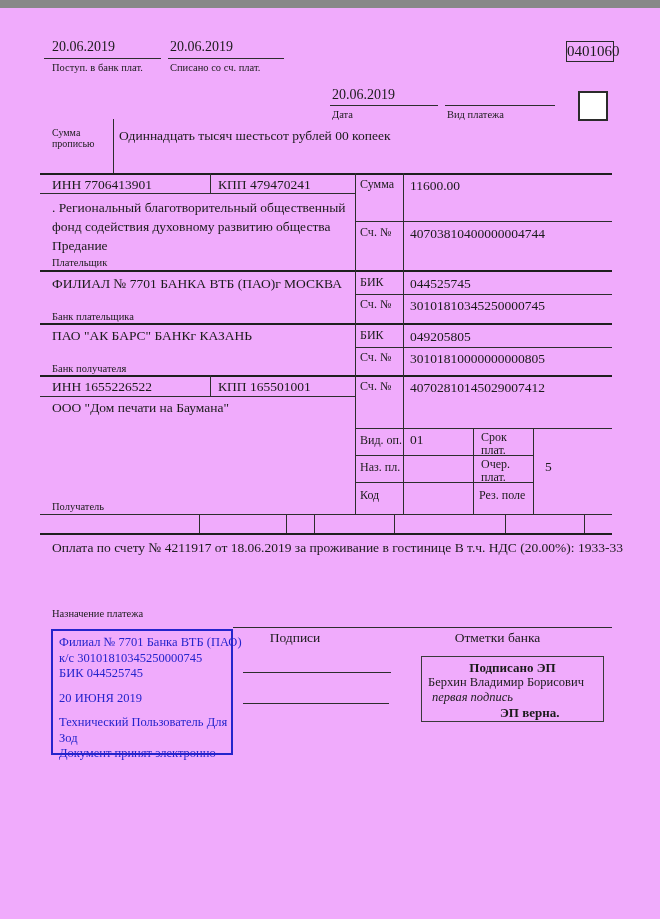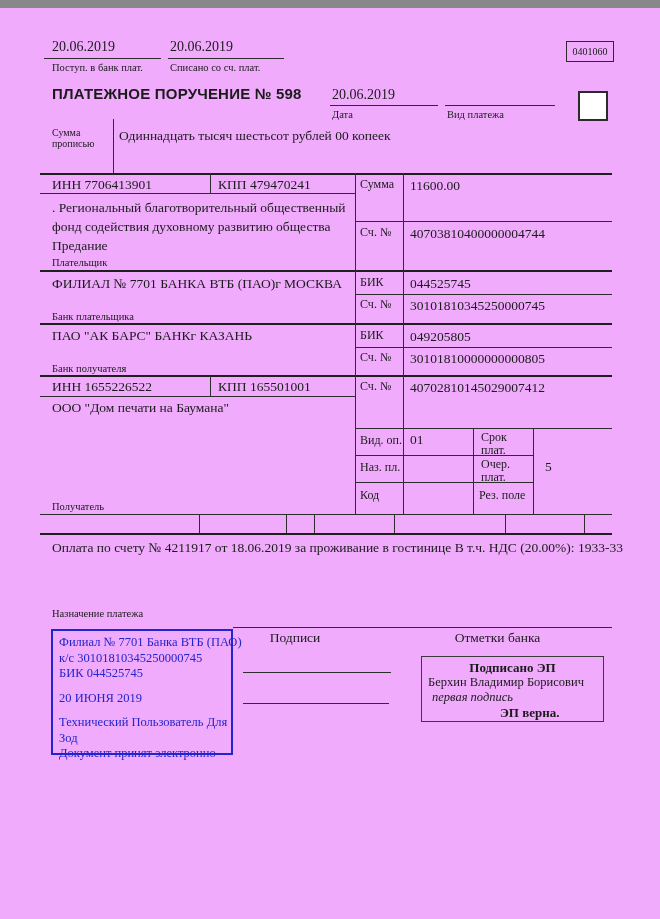--- a/index.html
+++ b/index.html
@@ -14,22 +14,22 @@
   .vl  { position:absolute; width:1px;  background:#2d2d2d; }
   .txt { position:absolute; font-size:13.5px; white-space:nowrap; line-height:1.25; }
   .wrap{ white-space:normal; }
   .date{ position:absolute; font-size:14px; white-space:nowrap; }
   .lbl { position:absolute; font-size:10.5px; white-space:nowrap; }
   .cl  { position:absolute; font-size:12px; white-space:nowrap; line-height:1.1; }
   .clw { white-space:normal; }
   .title{ position:absolute; font-family:"Liberation Sans", sans-serif;
           font-weight:bold; font-size:15px; white-space:nowrap; letter-spacing:.2px; }
   .box { position:absolute; border:2px solid #2b2b2b; background:#fff; }
-  .codebox { position:absolute; border:1.5px solid #2b2b2b; font-size:10px;
-             text-align:center; }
+  .codebox { position:absolute; border:1.5px solid #2b2b2b; font-size:15px;
+             text-align:right; }
   .blue-ink { position:absolute; border:2px solid #2424cc; color:#2424cc;
               font-size:12.5px; line-height:15.5px; padding:4px 6px; }
   .bl { white-space:nowrap; }
   .gap { height:9px; }
   .stampbox { position:absolute; border:1.5px solid #3a3a3a; font-size:12.5px;
               line-height:15px; padding:3px 6px; }
   .stamp-title { font-weight:bold; font-size:13px; text-align:center; }
   .stamp-sub { font-style:italic; margin-left:4px; }
   .stamp-ver { font-weight:bold; font-size:13px; margin-left:72px; }
   .center { text-align:center; }
@@ -42,21 +42,20 @@
   <div class="date" style="left:52px; top:31px;">20.06.2019</div>
   <div class="hl" style="left:44px; top:50px; width:117px;"></div>
   <div class="lbl" style="left:52px; top:54px;">Поступ. в банк плат.</div>
 
   <div class="date" style="left:170px; top:31px;">20.06.2019</div>
   <div class="hl" style="left:168px; top:50px; width:116px;"></div>
   <div class="lbl" style="left:170px; top:54px;">Списано со сч. плат.</div>
 
   <div class="codebox" style="left:566px; top:33px; width:46px; height:19px; line-height:19px;">0401060</div>
 
-  <div class="title" style="left:52px; top:77px;">ПЛАТЕЖНОЕ ПОРУЧЕНИЕ № 598</div>
   <div class="date" style="left:332px; top:79px;">20.06.2019</div>
   <div class="hl" style="left:330px; top:97px; width:108px;"></div>
   <div class="lbl" style="left:332px; top:101px;">Дата</div>
   <div class="hl" style="left:445px; top:97px; width:110px;"></div>
   <div class="lbl" style="left:447px; top:101px;">Вид платежа</div>
   <div class="box" style="left:578px; top:83px; width:26px; height:26px;"></div>
 
   <div class="cl clw" style="left:52px; top:119px; width:62px; font-size:10px;">Сумма прописью</div>
   <div class="vl" style="left:113px; top:111px; height:54px;"></div>
   <div class="txt" style="left:119px; top:120px;">Одиннадцать тысяч шестьсот рублей 00 копеек</div>

